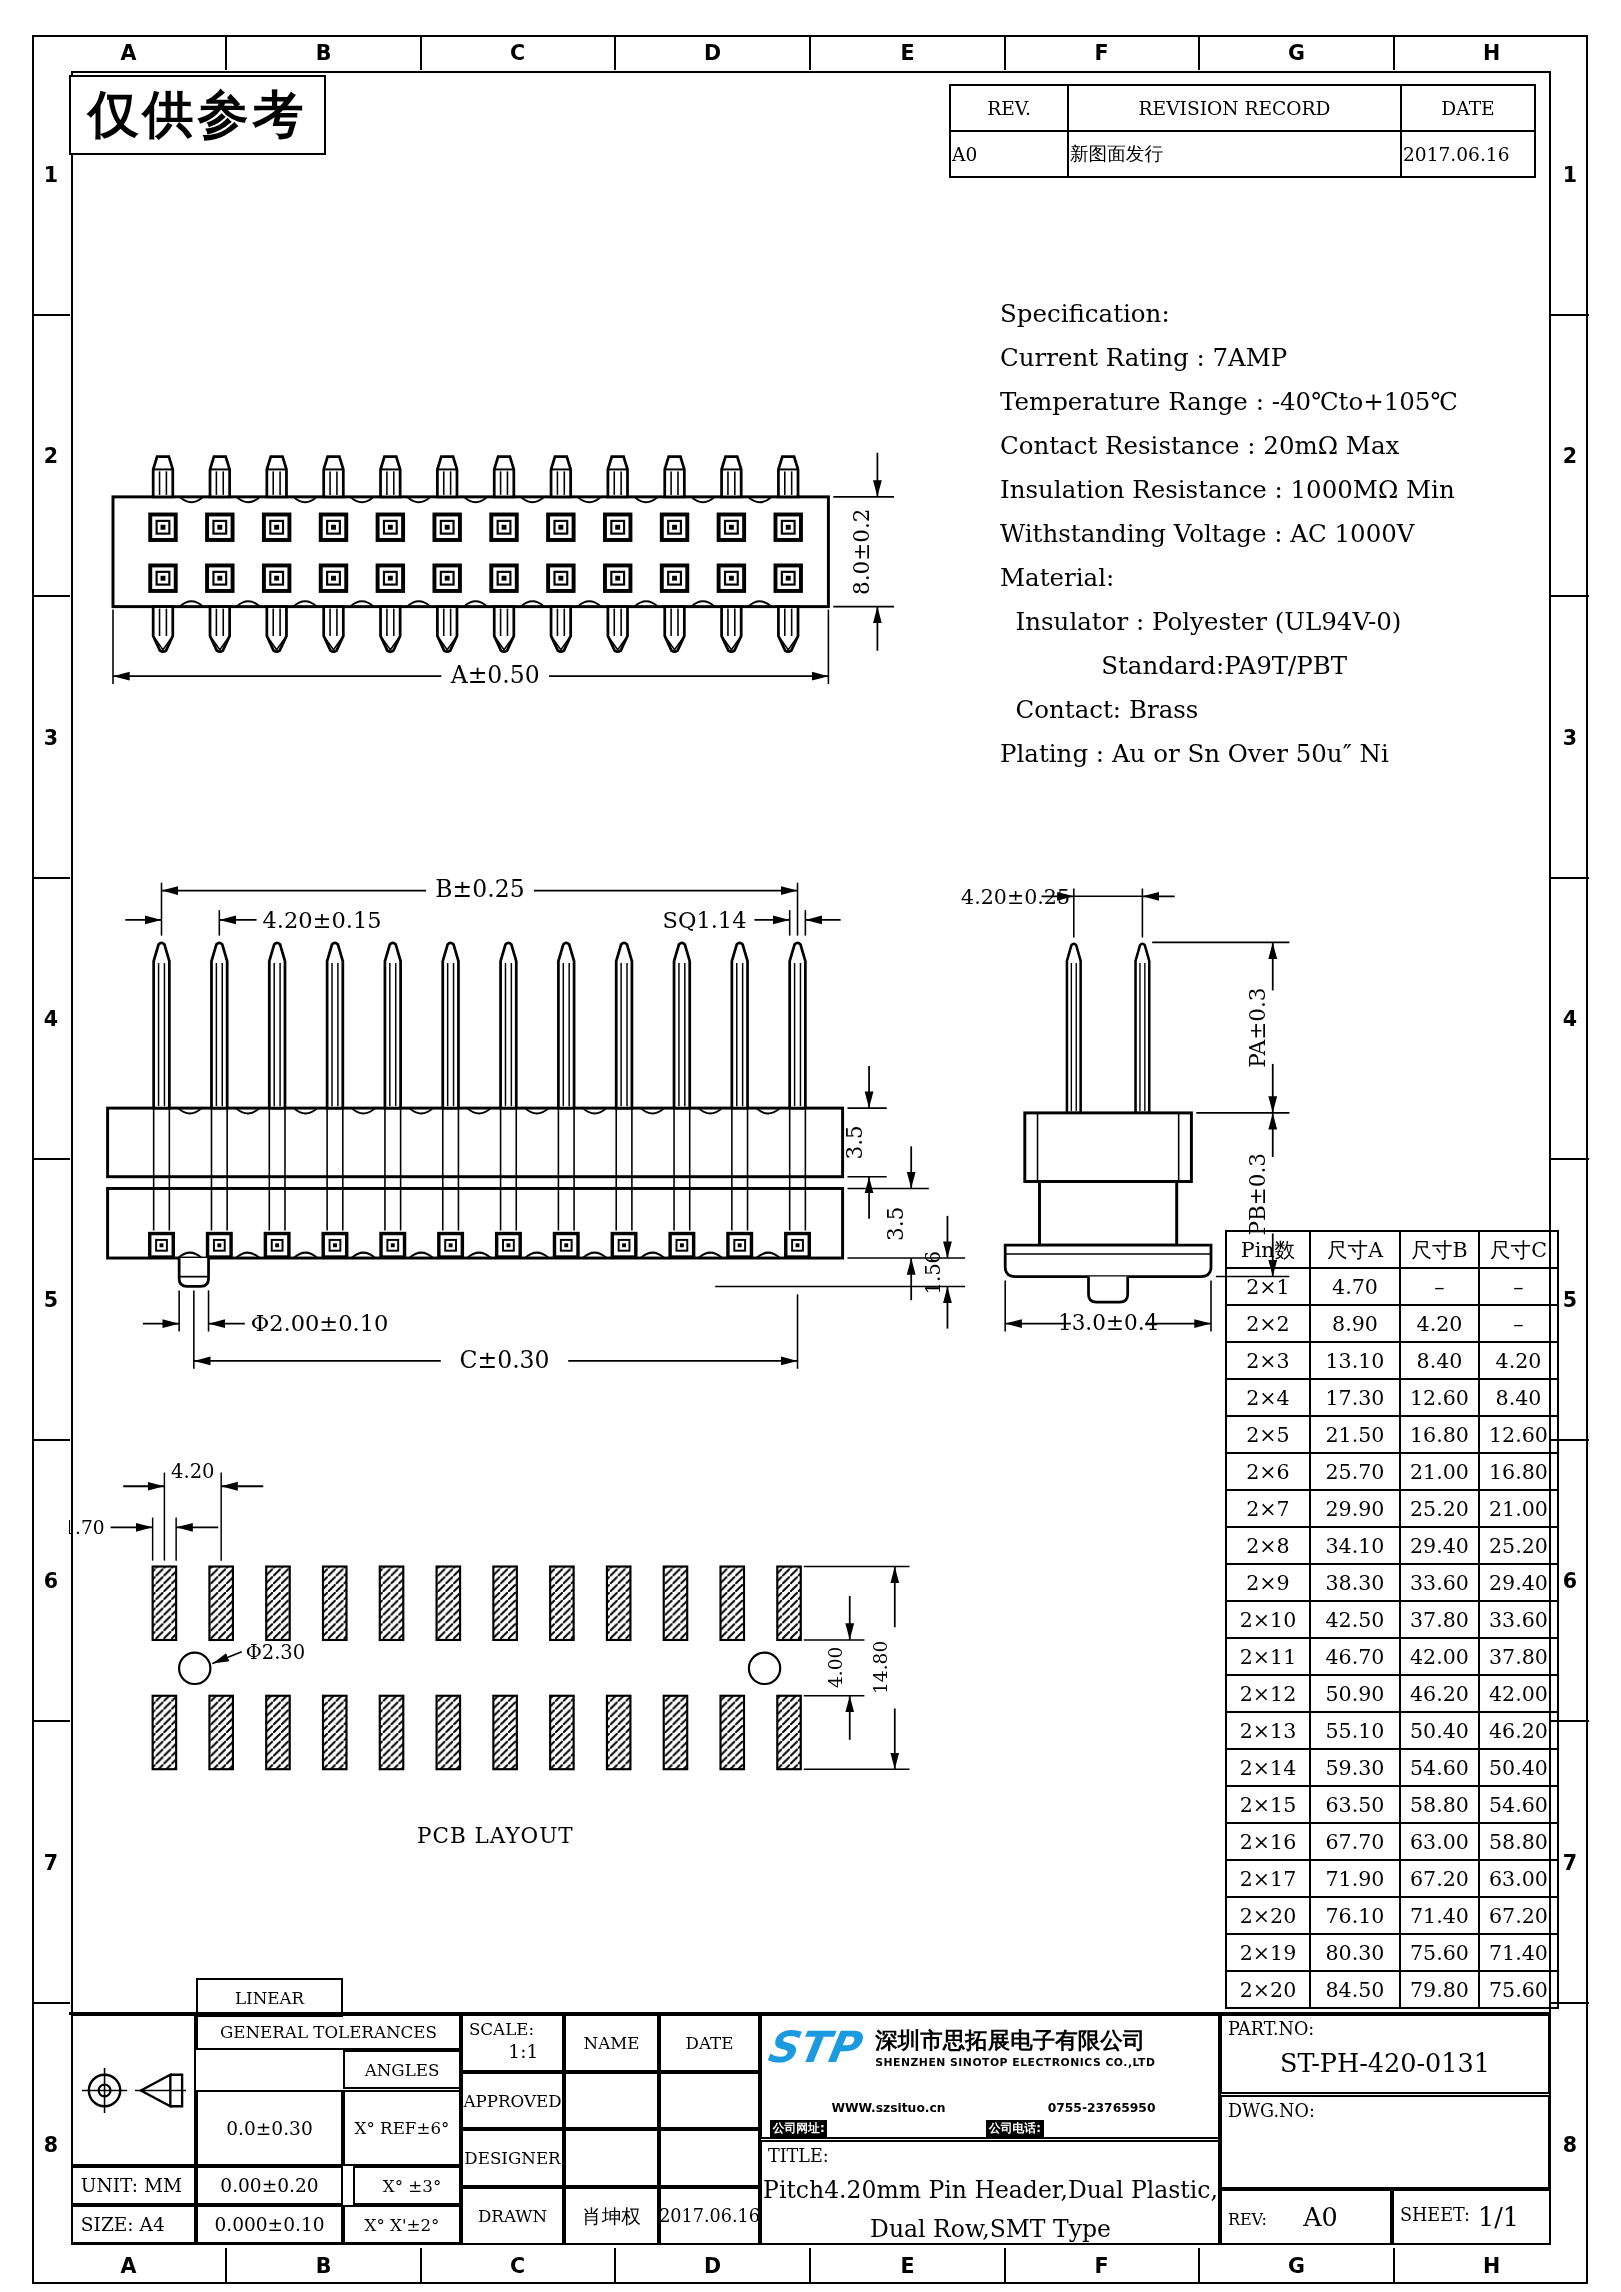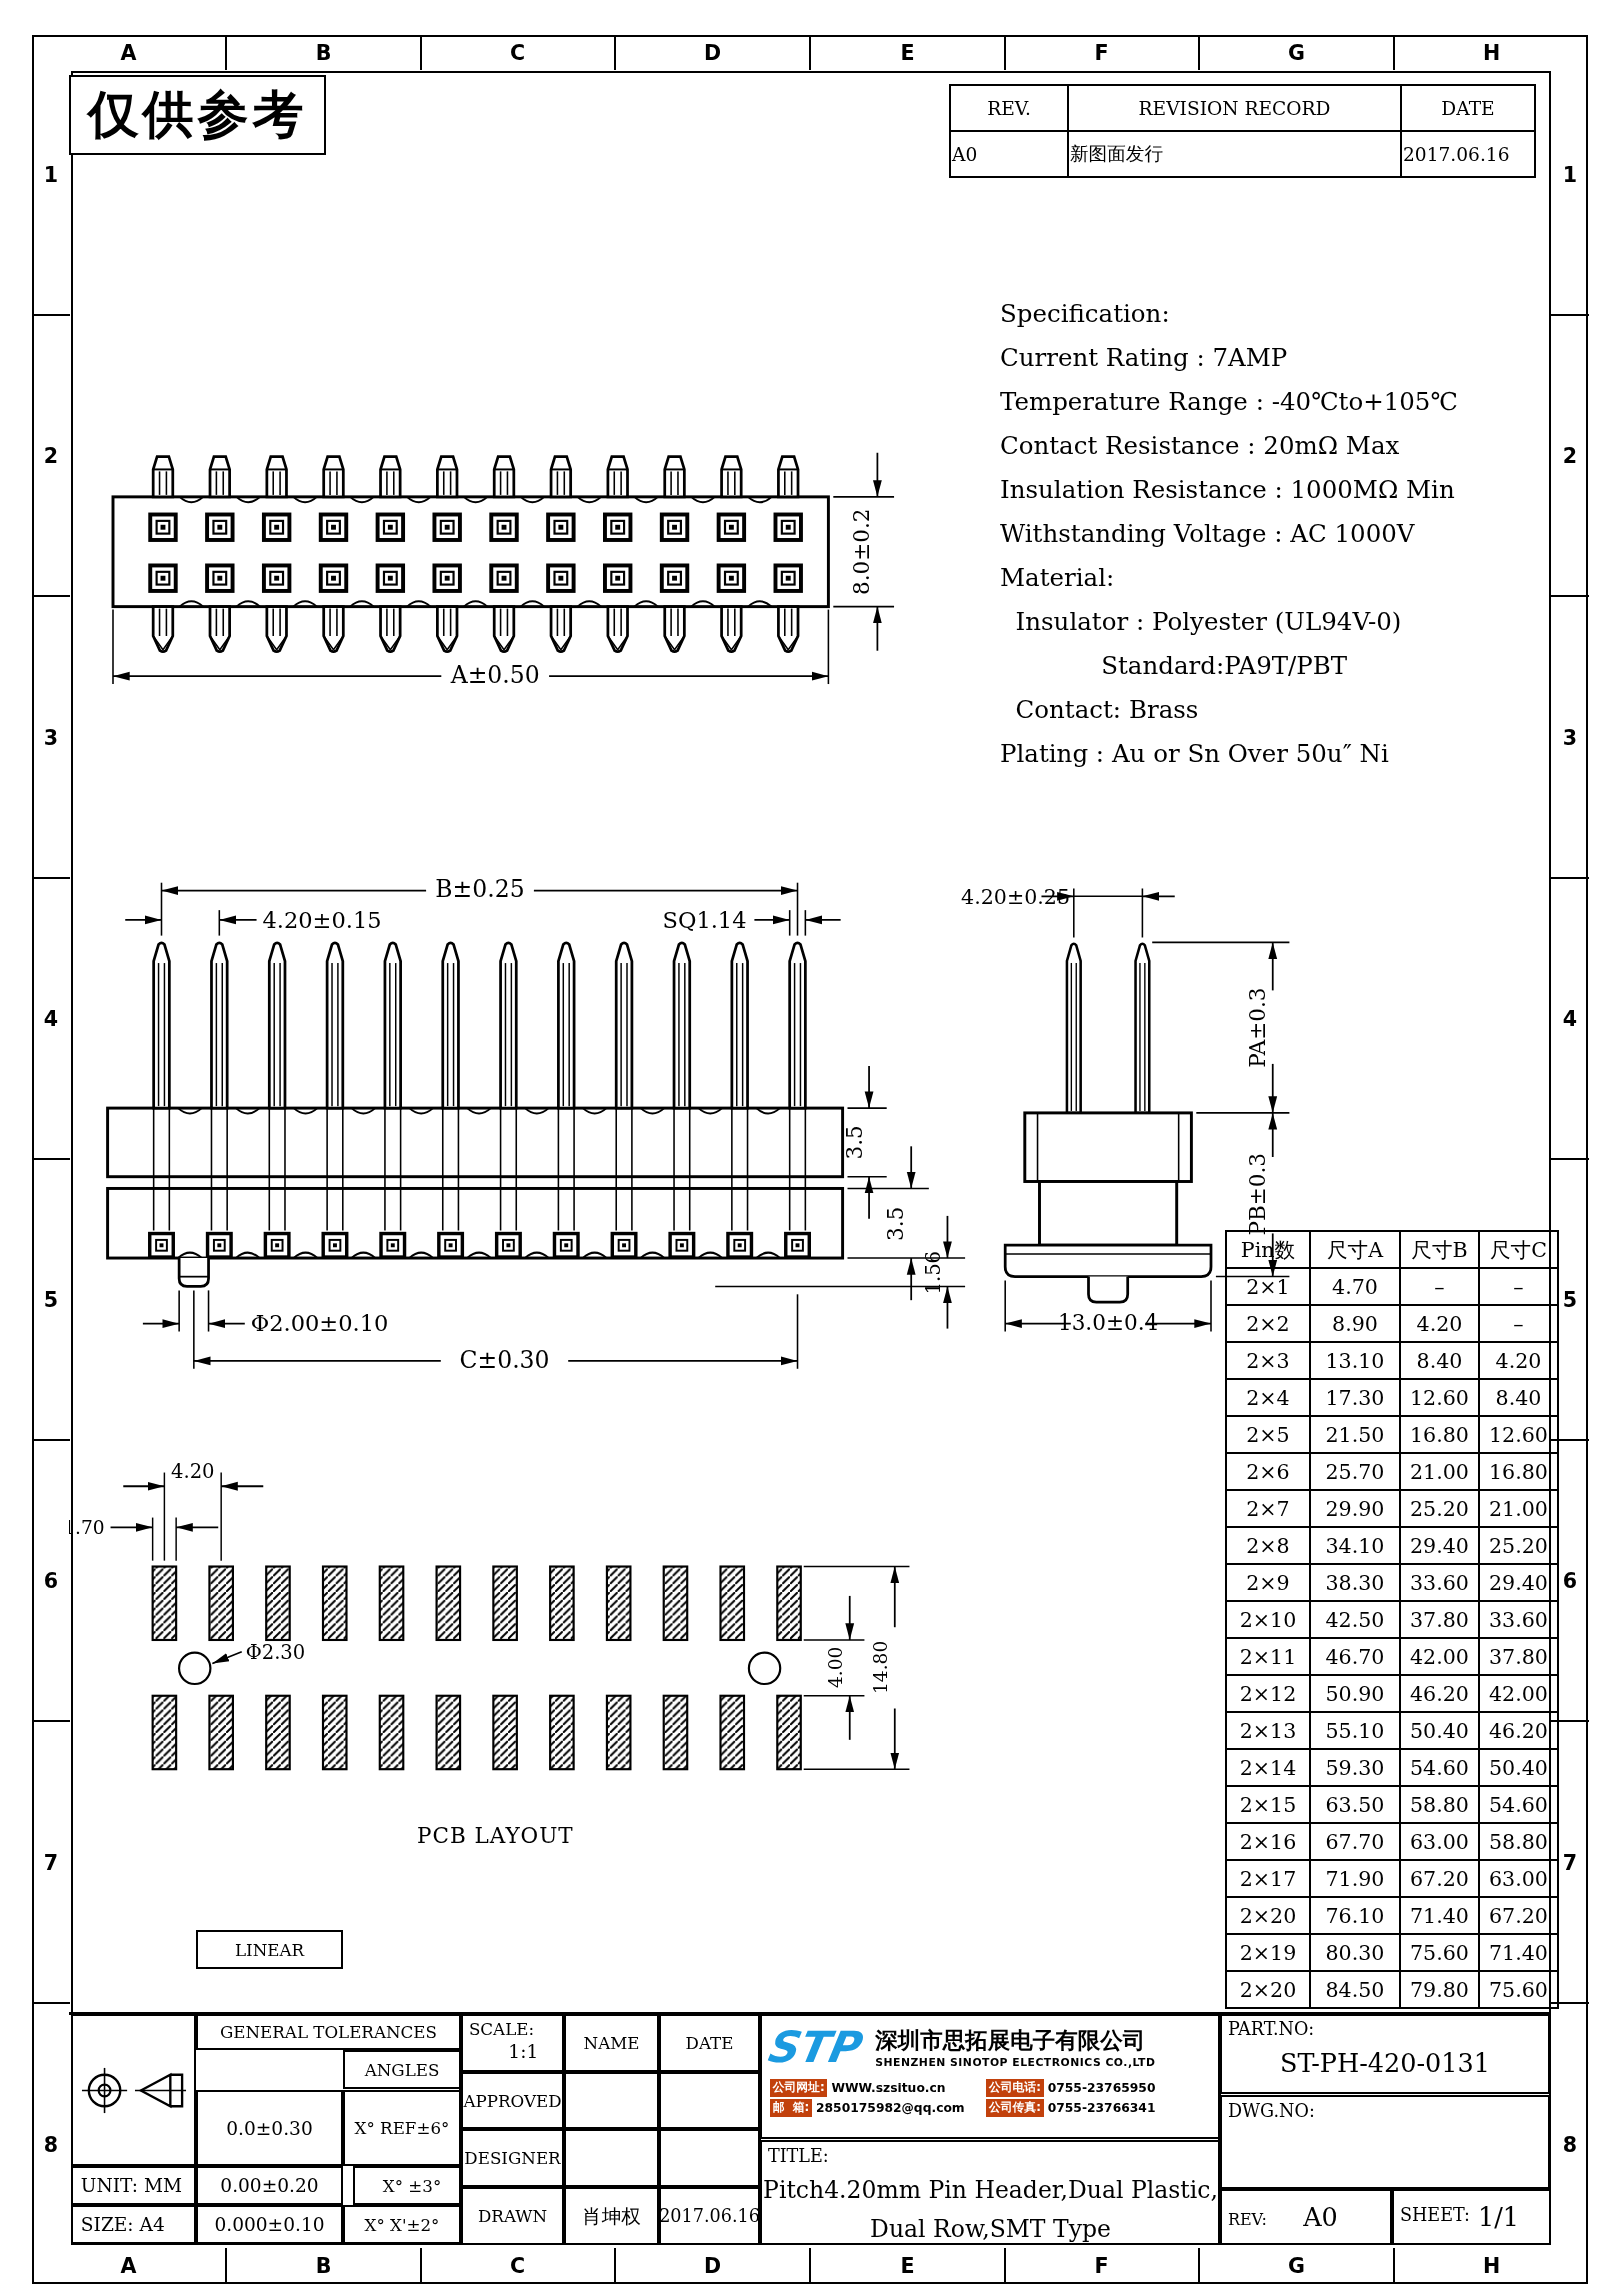--- a/index.html
+++ b/index.html
@@ -26,21 +26,21 @@
   #size-table th,#size-table td{border:2px solid #000;font-weight:normal;font-size:20.6px;text-align:center;
       height:35px;padding:0;overflow:hidden;font-family:"DejaVu Serif",serif;}
   #size-table{border:2.5px solid #000;}
   
   .tb-cell{position:absolute;box-sizing:border-box;border:2px solid #000;background:#fff;
            display:flex;align-items:center;justify-content:center;font-size:18.6px;overflow:hidden;}
   .tb-label{position:absolute;left:5.9px;top:2.9px;font-size:16.7px;}
   .vline{position:absolute;background:#000;}
   .sans{font-family:"DejaVu Sans",sans-serif;}
   .contact-item{display:flex;align-items:center;margin:1px 0;width:49%;}
-  .contact-label{background:#c2410c;color:#fff;font:bold 11.8px "DejaVu Sans",sans-serif;padding:1px 2.9px;white-space:pre;}
+  .contact-label{background:#000000;color:#fff;font:bold 11.8px "DejaVu Sans",sans-serif;padding:1px 2.9px;white-space:pre;margin-top:41px;}
   .contact-value{font:bold 12.3px "DejaVu Sans",sans-serif;margin-left:3.9px;white-space:nowrap;}
   svg text{font-family:"DejaVu Serif",serif;fill:#000;}
 </style>
 </head>
 <body>
 
 <div id="sheet">
 
   <svg width="0" height="0" style="position:absolute">
     <defs>
@@ -568,21 +568,21 @@
     <svg width="108" height="59" viewBox="0 0 110 60">
       <circle cx="25" cy="30" r="16" fill="none" stroke="#000" stroke-width="2.4"></circle>
       <circle cx="25" cy="30" r="6" fill="none" stroke="#000" stroke-width="2.2"></circle>
       <line x1="2" y1="30" x2="48" y2="30" stroke="#000" stroke-width="1.6"></line>
       <line x1="25" y1="7" x2="25" y2="53" stroke="#000" stroke-width="1.6"></line>
       <path d="M62,30 L92,14 L92,46 Z M92,14 L104,14 L104,46 L92,46" fill="none" stroke="#000" stroke-width="2.4"></path>
       <line x1="56" y1="30" x2="108" y2="30" stroke="#000" stroke-width="1.4"></line>
     </svg>
   </div>
   <div class="tb-cell" style="left:196px;top:2014px;width:265px;height:36px;font-size:16.7px">GENERAL TOLERANCES</div>
-  <div class="tb-cell" style="left:196px;top:1930px;width:147px;height:39px;font-size:16.7px">LINEAR</div>
+  <div class="tb-cell" style="left:196px;top:1978px;width:147px;height:39px;font-size:16.7px">LINEAR</div>
   <div class="tb-cell" style="left:343px;top:2050px;width:118px;height:39px;font-size:16.7px">ANGLES</div>
   <div class="tb-cell" style="left:196px;top:2090px;width:147px;height:76px">0.0±0.30</div>
   <div class="tb-cell" style="left:343px;top:2090px;width:118px;height:76px;font-size:16.7px">X° REF±6°</div>
   <div class="tb-cell" style="left:71px;top:2166px;width:125px;height:39px;justify-content:flex-start;padding-left:7.8px">UNIT: MM</div>
   <div class="tb-cell" style="left:196px;top:2166px;width:147px;height:39px">0.00±0.20</div>
   <div class="tb-cell" style="left:353px;top:2166px;width:118px;height:39px;font-size:16.7px">X° ±3°</div>
   <div class="tb-cell" style="left:71px;top:2205px;width:125px;height:39px;justify-content:flex-start;padding-left:7.8px">SIZE: A4</div>
   <div class="tb-cell" style="left:196px;top:2205px;width:147px;height:39px">0.000±0.10</div>
   <div class="tb-cell" style="left:343px;top:2205px;width:118px;height:39px;font-size:16.7px">X° X'±2°</div>
 

